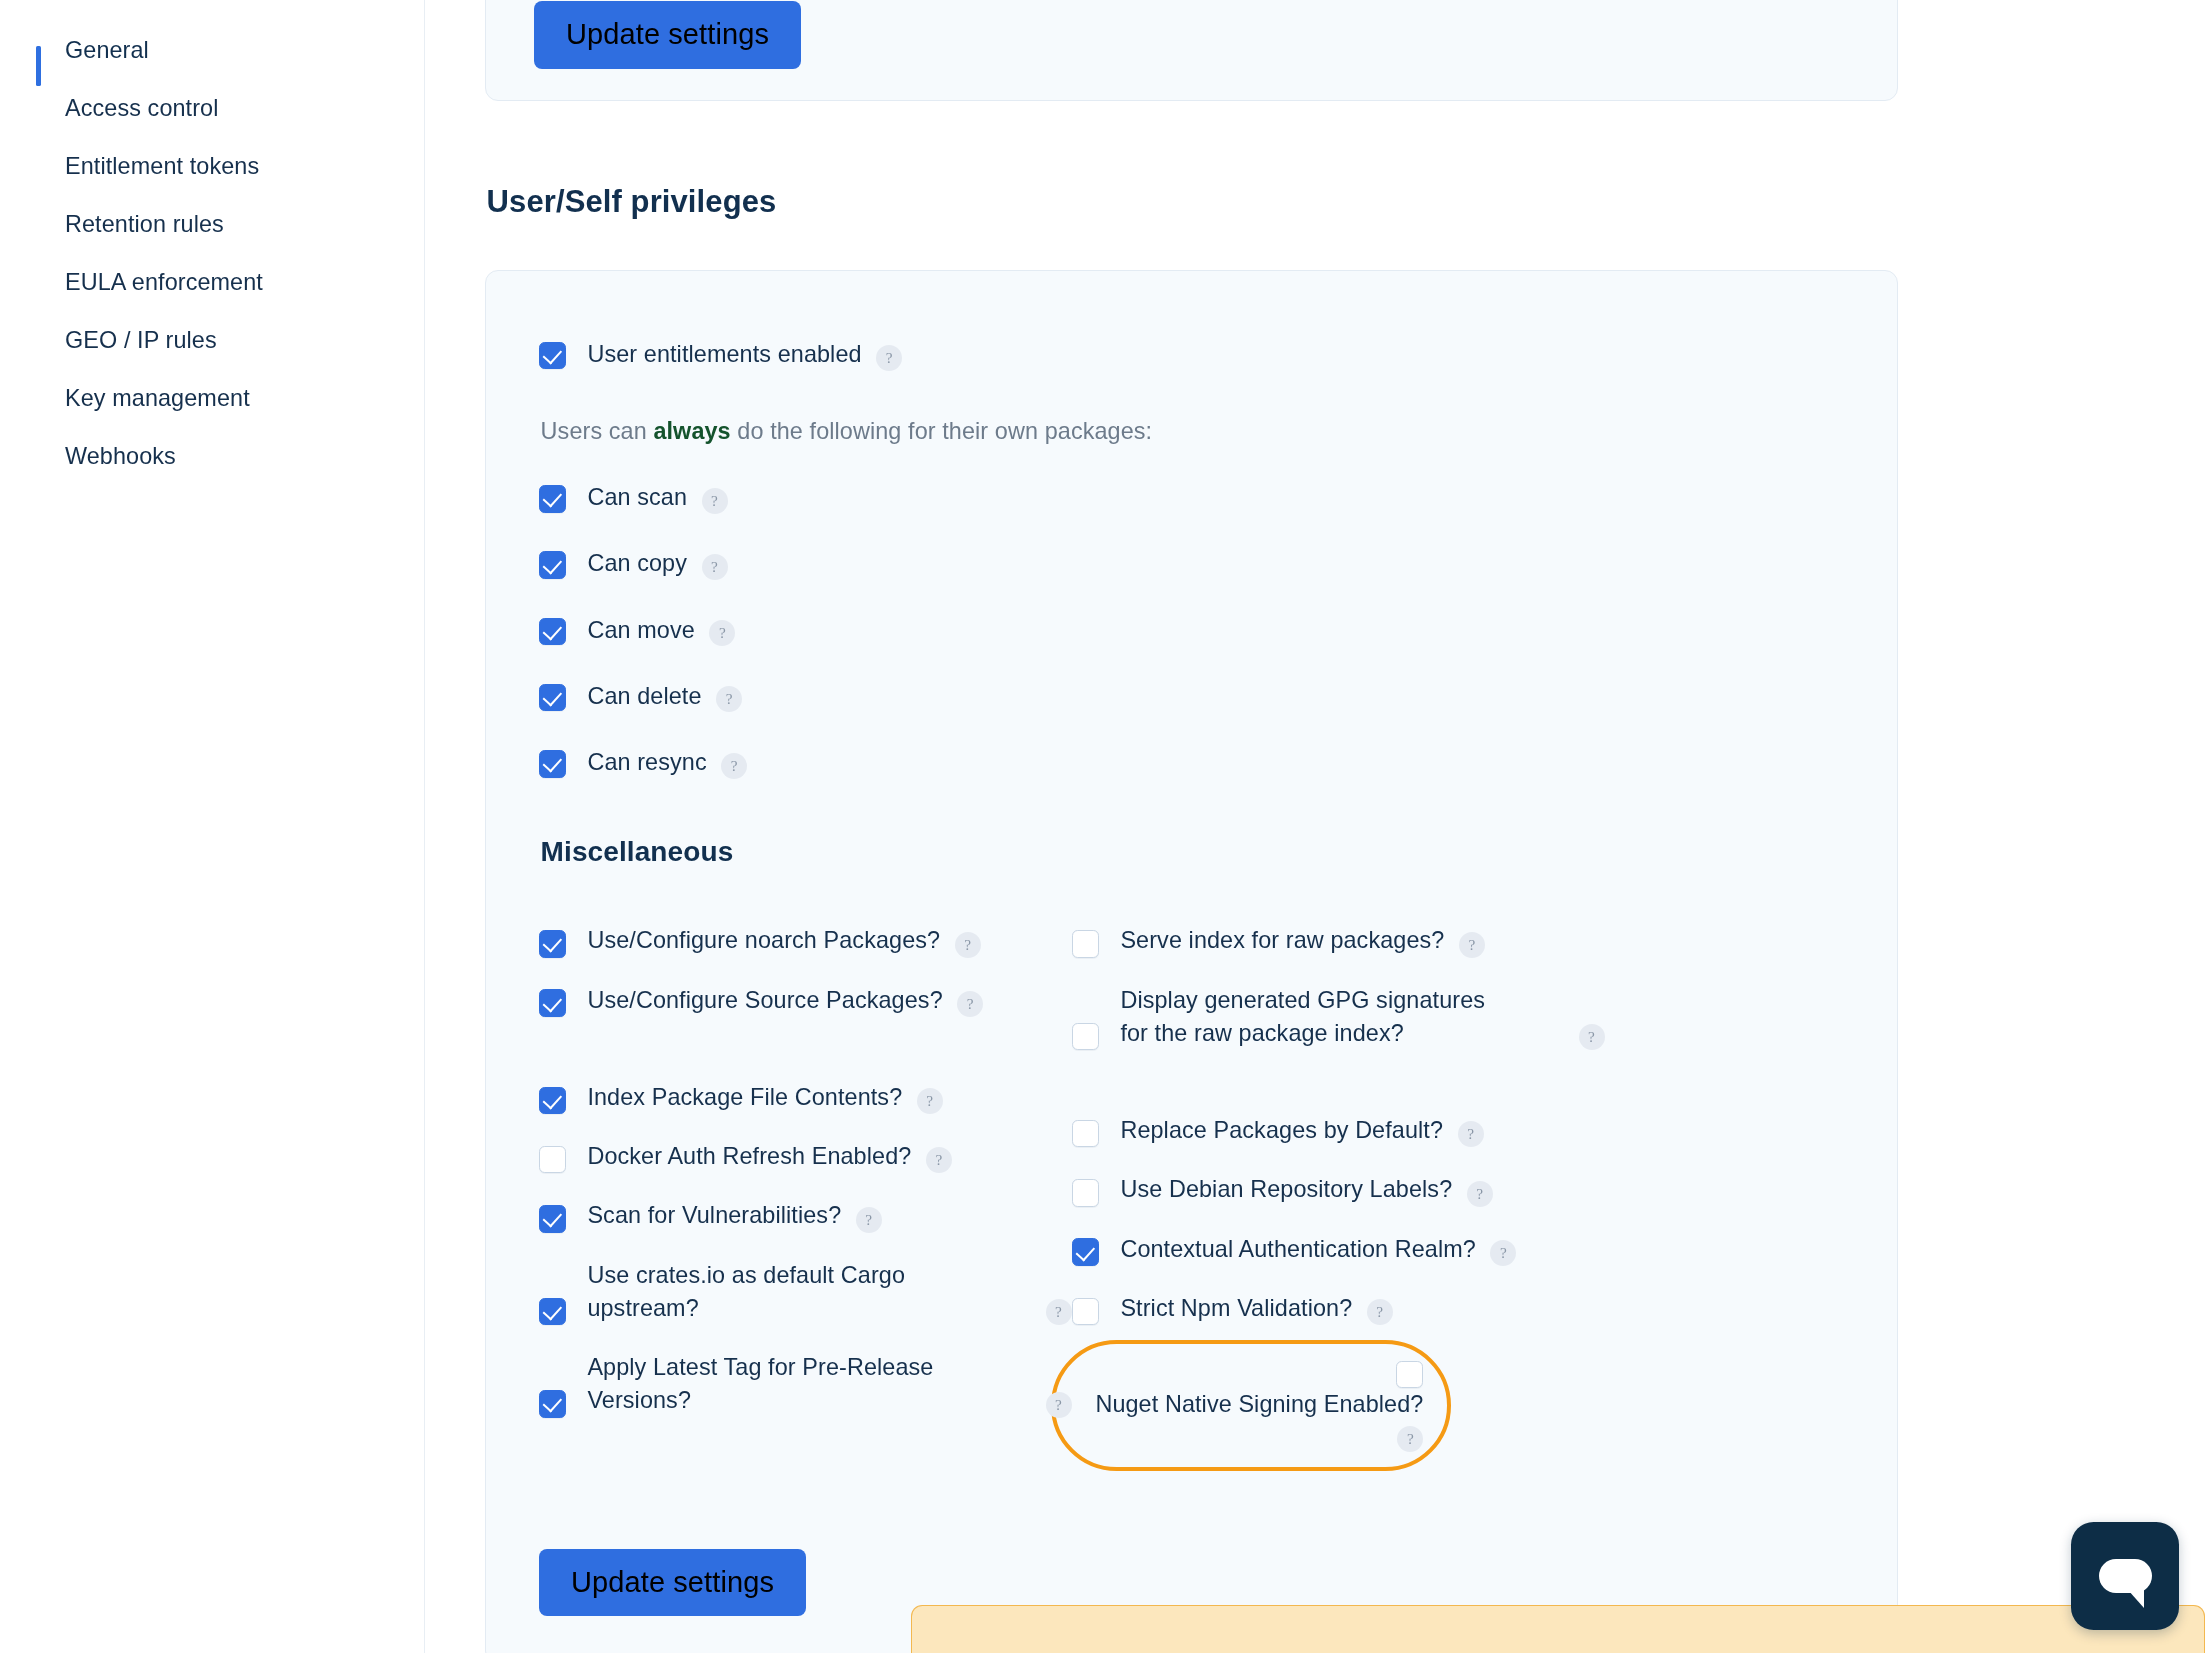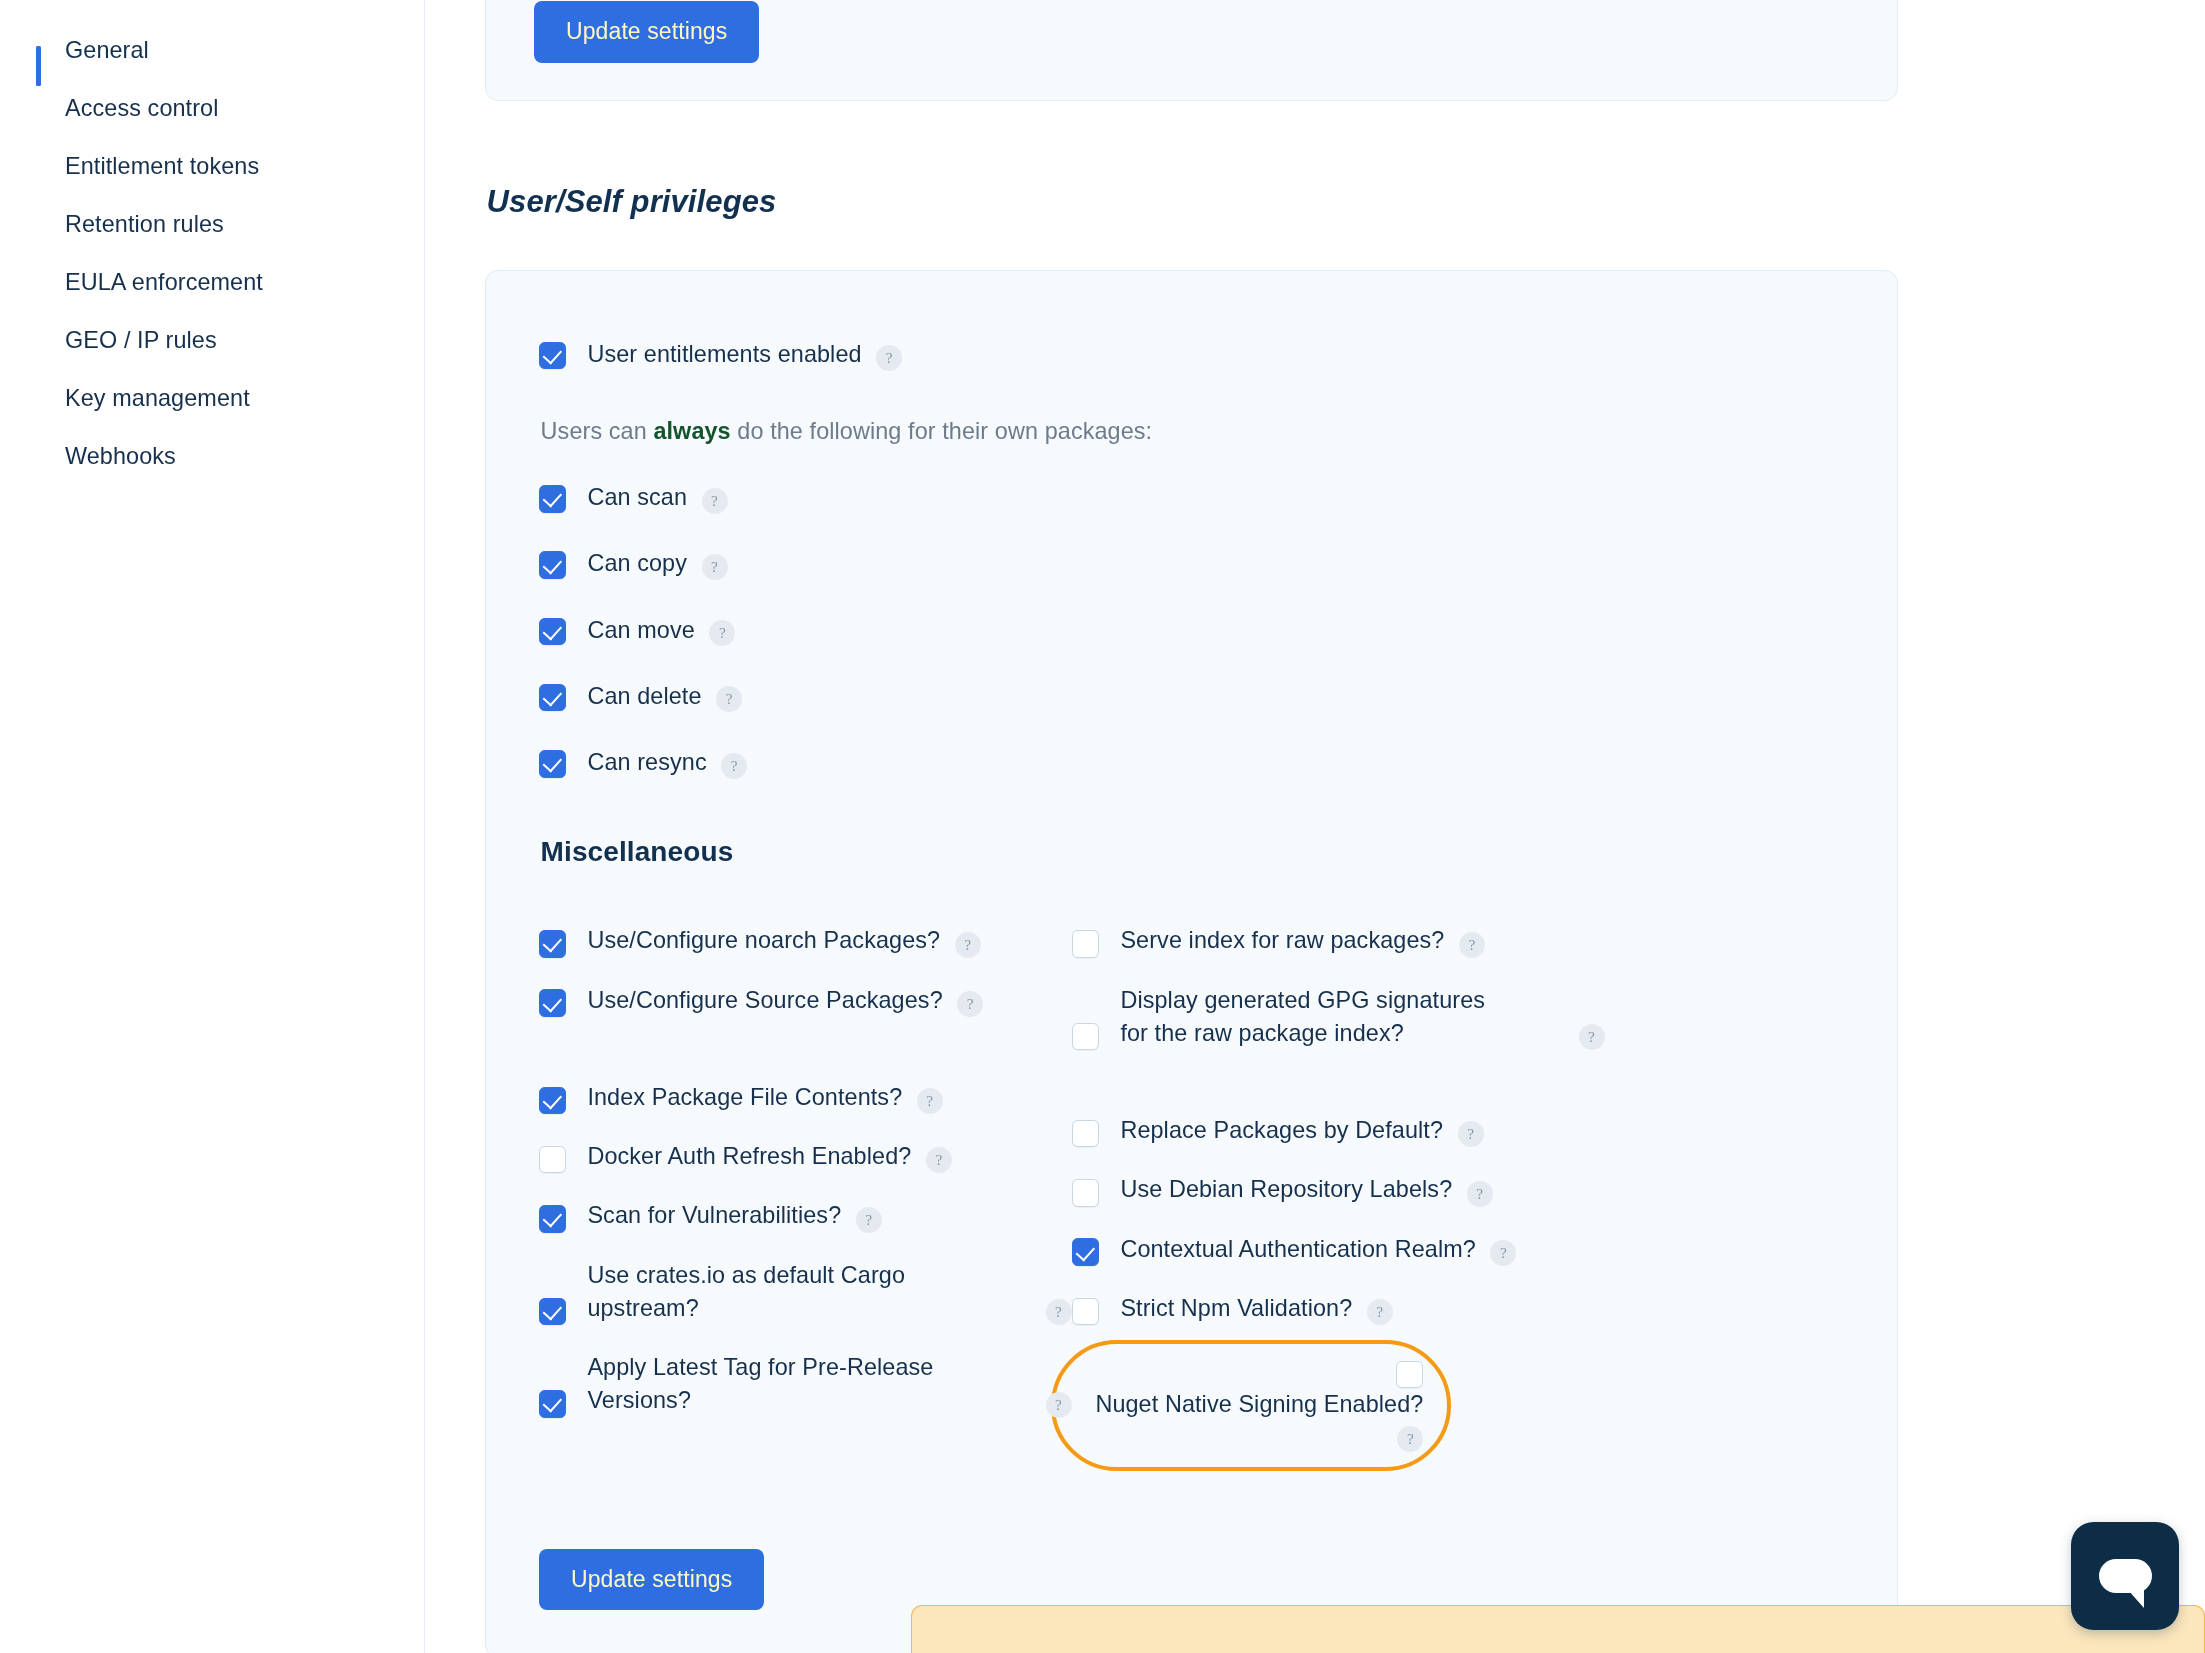--- a/index.html
+++ b/index.html
@@ -73,38 +73,37 @@
     position: relative;
     margin-top: -89px;
     height: 190px;
     padding: 0 48px;
   }
   .card-top .btn-wrap { padding-top: 89px; }
 
   .btn-primary {
     display: inline-block;
     background: #2f6ee0;
-    color: #fef9c3;
+    color: #000000;
     border: none;
     border-radius: 8px;
     font-family: "Liberation Sans", sans-serif;
-    font-size: 23px;
+    font-size: 29px;
     padding: 19.4px 32px;
     cursor: pointer;
     line-height: 1;
     letter-spacing: 0.1px;
   }
 
   .section-title {
     font-size: 31px;
     color: #12304f;
     font-weight: 600;
     margin: 83px 0 50px 1.6px;
     letter-spacing: 0.1px;
-    font-style: italic;
   }
 
   .card-main {
     padding: 50px 53px 47px 53px;
   }
 
   
   .chk-row {
     display: flex;
     align-items: flex-start;

